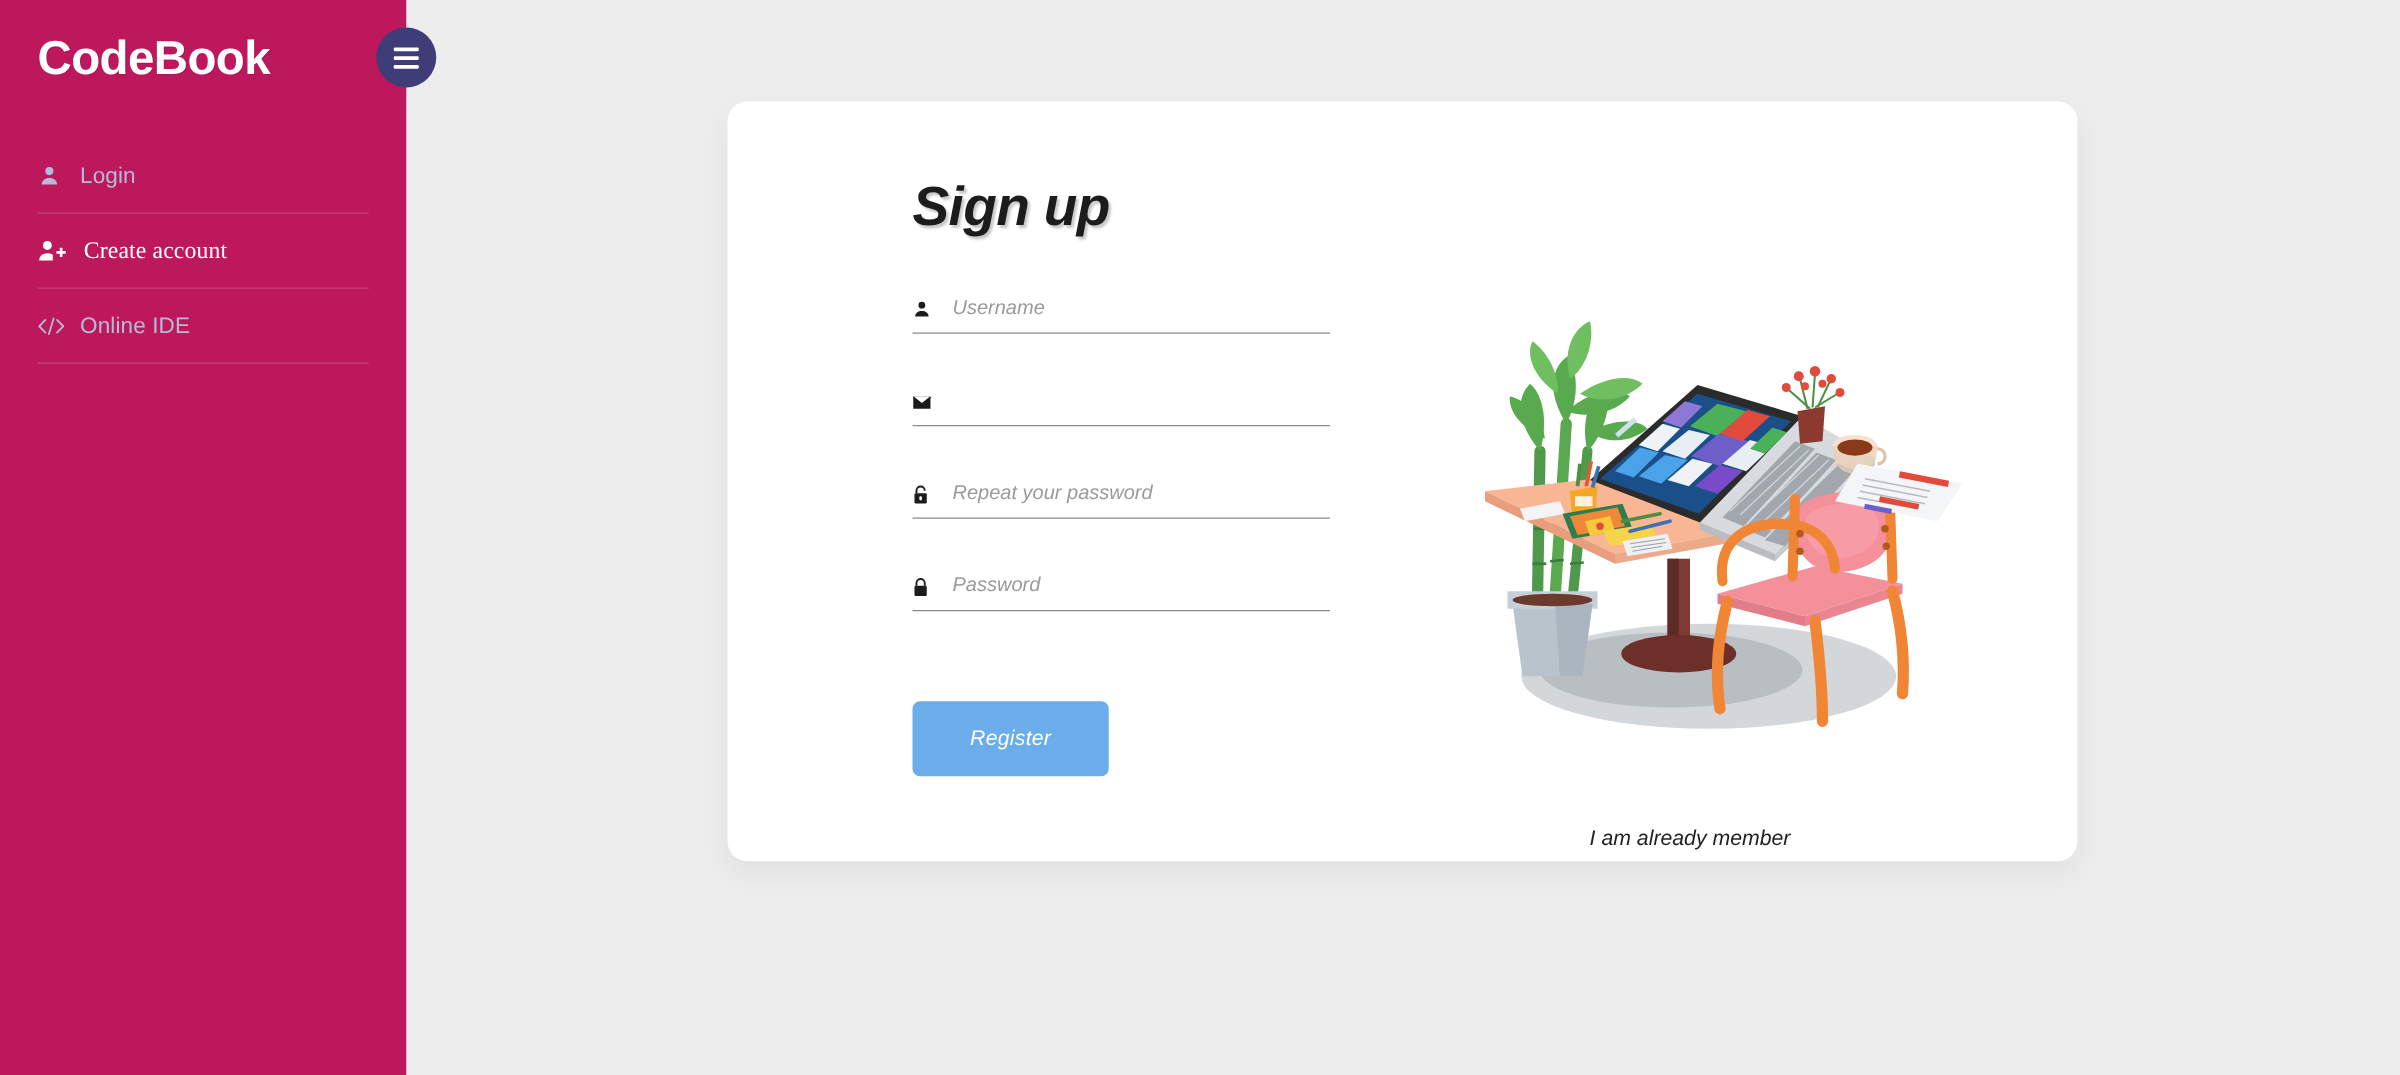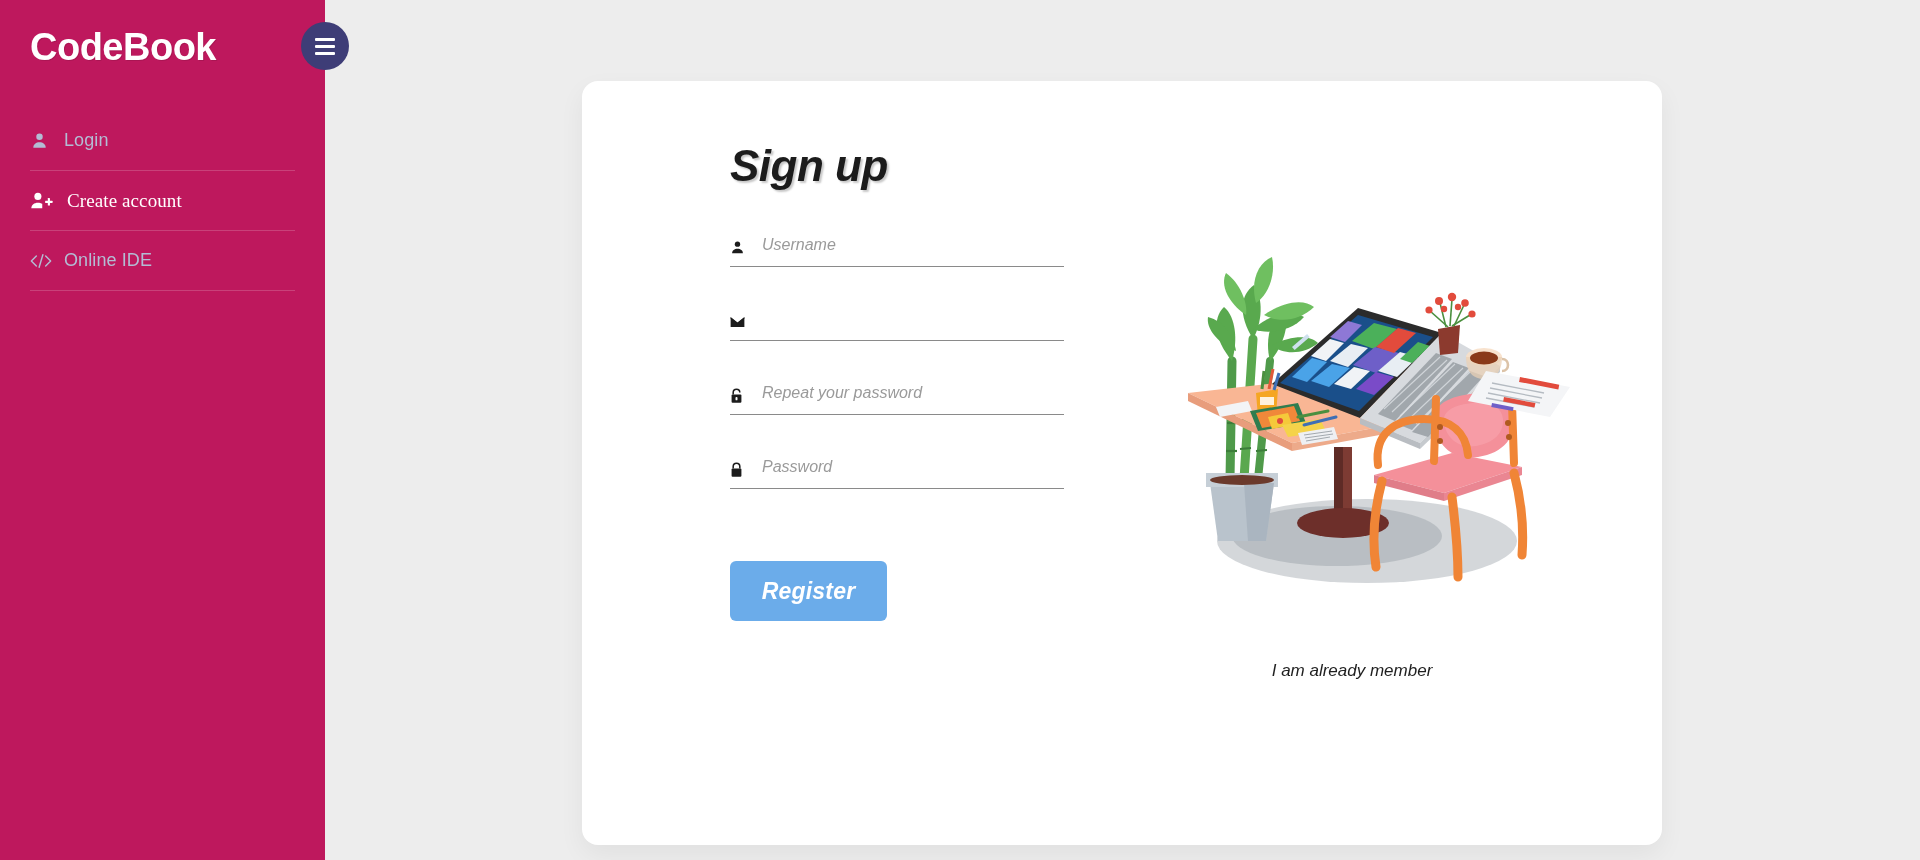--- a/index.html
+++ b/index.html
@@ -99,21 +99,21 @@
     background: #ffffff;
     border-radius: 1px;
   }
 
   
   .card {
     position: absolute;
     left: 582px;
     top: 81px;
     width: 1080px;
-    height: 764px;
+    height: 608px;
     background: #ffffff;
     border-radius: 16px;
     box-shadow: 0 10px 26px rgba(0,0,0,0.055);
     display: flex;
     z-index: 2;
   }
 
   .card-left {
     width: 540px;
     padding: 60px 0 0 148px;
@@ -154,43 +154,43 @@
     color: #1c1c1c;
   }
   .field-icon svg { display: block; }
 
   .field input {
     flex: 1;
     border: none;
     outline: none;
     background: transparent;
     font-family: "Liberation Sans", sans-serif;
-    font-size: 16px;
+    font-size: 21px;
     font-style: italic;
     color: #333;
     padding: 0 0 6px 0;
   }
   .field input::placeholder {
     color: #9a9a9a;
     font-style: italic;
     font-size: 16px;
   }
 
   .register-btn {
     margin-top: 36px;
     width: 157px;
     height: 60px;
     background: #6bacea;
     border: none;
     border-radius: 6px;
     color: #ffffff;
     font-family: "Liberation Sans", sans-serif;
-    font-size: 23px;
+    font-size: 17px;
     font-style: italic;
-    font-weight: bold;
+    font-weight: normal;
     cursor: pointer;
     letter-spacing: 0.2px;
   }
 
   
   .illustration-wrap {
     position: absolute;
     left: 30px;
     top: 130px;
     width: 420px;

